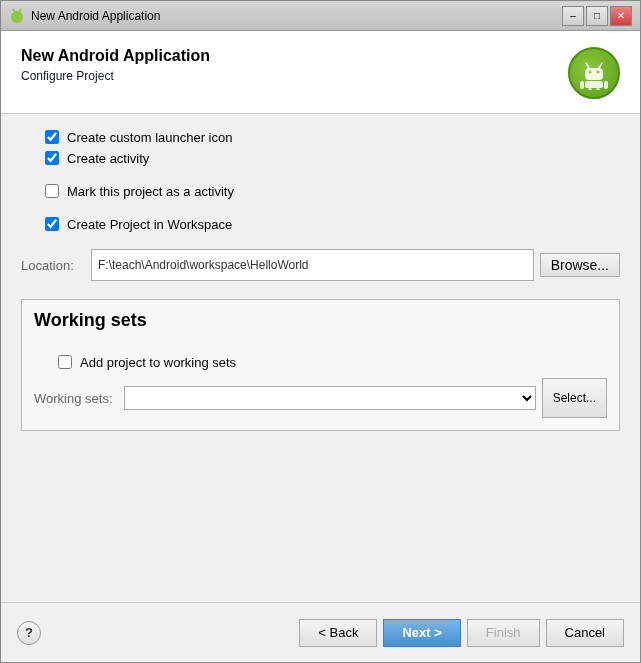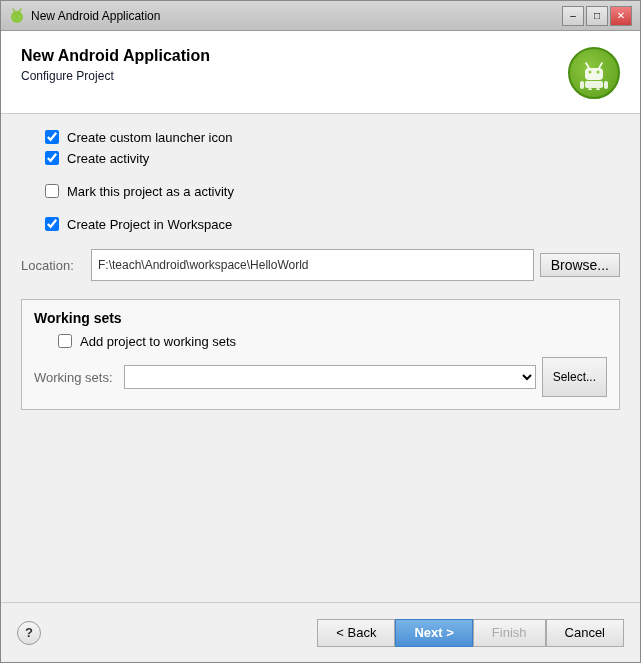--- a/index.html
+++ b/index.html
@@ -135,24 +135,24 @@
       cursor: pointer;
       font-size: 14px;
     }
     .working-sets-group {
       margin-top: 18px;
       border: 1px solid #bbb;
       padding: 10px 12px 12px 12px;
       background: #f8f8f8;
     }
     .working-sets-title {
-      font-size: 14px;
+      font-size: 18px;
       font-weight: bold;
       color: #000;
-      margin-bottom: 8px;
+      margin-bottom: 24px;
     }
     .working-sets-row {
       display: flex;
       align-items: center;
       margin-top: 8px;
     }
     .ws-label {
       font-size: 13px;
       color: #666;
       width: 90px;
@@ -193,20 +193,21 @@
       align-items: center;
       justify-content: center;
       font-size: 13px;
       font-weight: bold;
       color: #333;
       cursor: pointer;
     }
     .footer-buttons {
       margin-left: auto;
       display: flex;
+      gap: 6px;
       align-items: center;
     }
     .btn {
       height: 28px;
       padding: 0 18px;
       font-size: 13px;
       border: 1px solid #aaa;
       cursor: pointer;
       background: linear-gradient(to bottom, #f5f5f5, #e0e0e0);
       color: #000;

